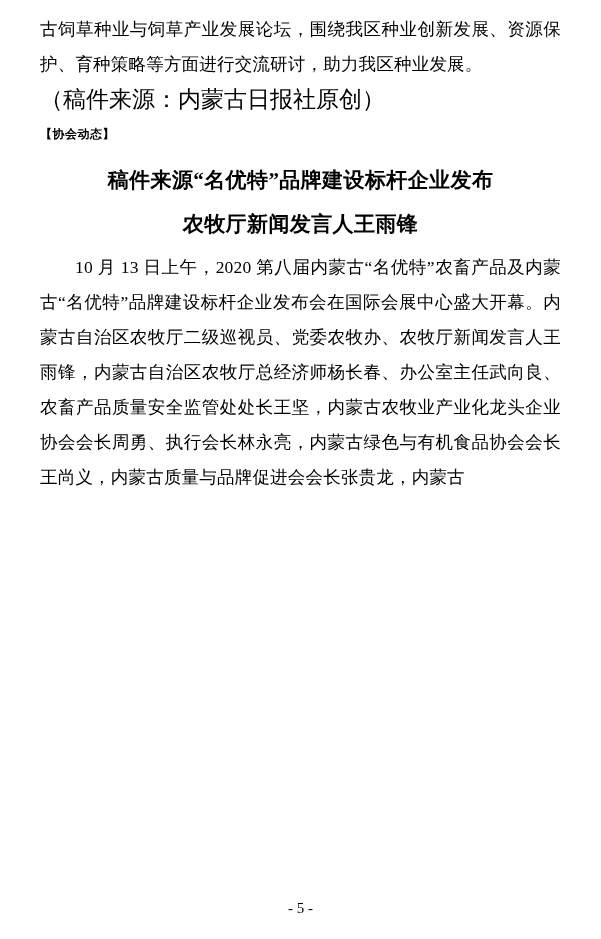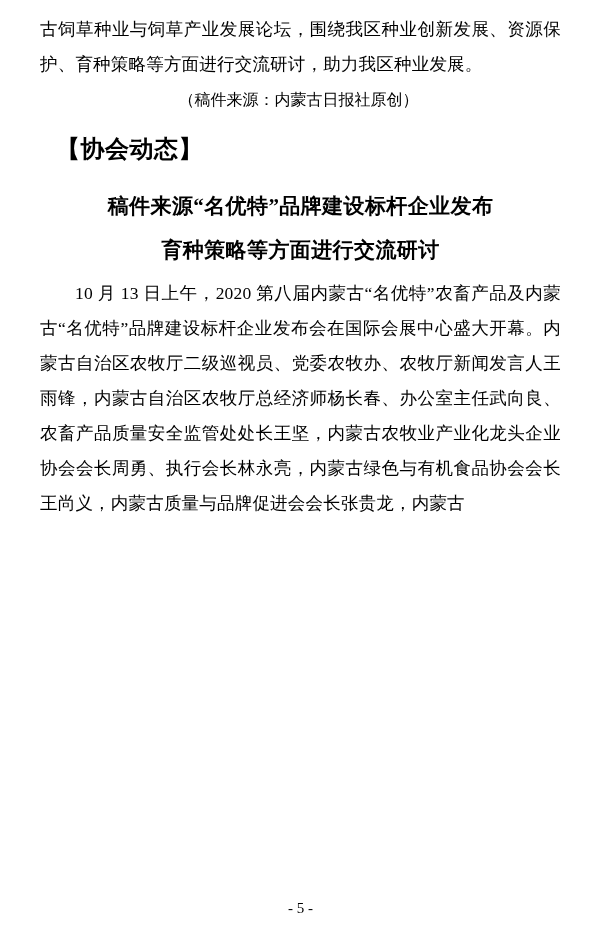--- a/index.html
+++ b/index.html
@@ -28,32 +28,32 @@
     text-align: justify;
     text-justify: inter-ideograph;
     letter-spacing: 0.2px;
     margin: 0 0 0 0;
     text-indent: 2em;
   }
   .para-cont {
     text-indent: 0;
   }
   .source-line {
-    font-size: 16px;
+    font-size: 23px;
     line-height: 35px;
-    text-align: center;
+    text-align: left;
     padding-right: 4px;
     margin: 0;
   }
   .section-tag {
-    font-size: 24px;
+    font-size: 12px;
     line-height: 35px;
     font-weight: bold;
-    font-family: Liberation Mono, monospace;
-    margin: 16px;
+    font-family: Liberation Sans, sans-serif;
+    margin: 0;
     letter-spacing: 0.5px;
   }
   .doc-title {
     font-size: 21px;
     font-weight: bold;
     line-height: 44px;
     text-align: center;
     margin: 6px 0 4px 0;
     letter-spacing: 0.4px;
     font-family: "Liberation Serif", "DejaVu Serif", serif;
@@ -81,20 +81,20 @@
 
   <p class="para para-cont">古饲草种业与饲草产业发展论坛，围绕我区种业创新发展、资源保护、育种策略等方面进行交流研讨，助力我区种业发展。</p>
 
 
   <p class="source-line">（稿件来源：内蒙古日报社原创）</p>
 
   <p class="section-tag">【协会动态】</p>
 
   <h1 class="doc-title">
     <span class="tline">稿件来源“名优特”品牌建设标杆企业发布</span>
-    <span class="tline last">育种策略等方面进行交流研讨</span>
+    <span class="tline last">农牧厅新闻发言人王雨锋</span>
   </h1>
 
   <p class="para">10 月 13 日上午，2020 第八届内蒙古“名优特”农畜产品及内蒙古“名优特”品牌建设标杆企业发布会在国际会展中心盛大开幕。内蒙古自治区农牧厅二级巡视员、党委农牧办、农牧厅新闻发言人王雨锋，内蒙古自治区农牧厅总经济师杨长春、办公室主任武向良、农畜产品质量安全监管处处长王坚，内蒙古农牧业产业化龙头企业协会会长周勇、执行会长林永亮，内蒙古绿色与有机食品协会会长王尚义，内蒙古质量与品牌促进会会长张贵龙，内蒙古</p>
 
   <div class="page-number">- 5 -</div>
 
 </div>
 
 </body></html>

